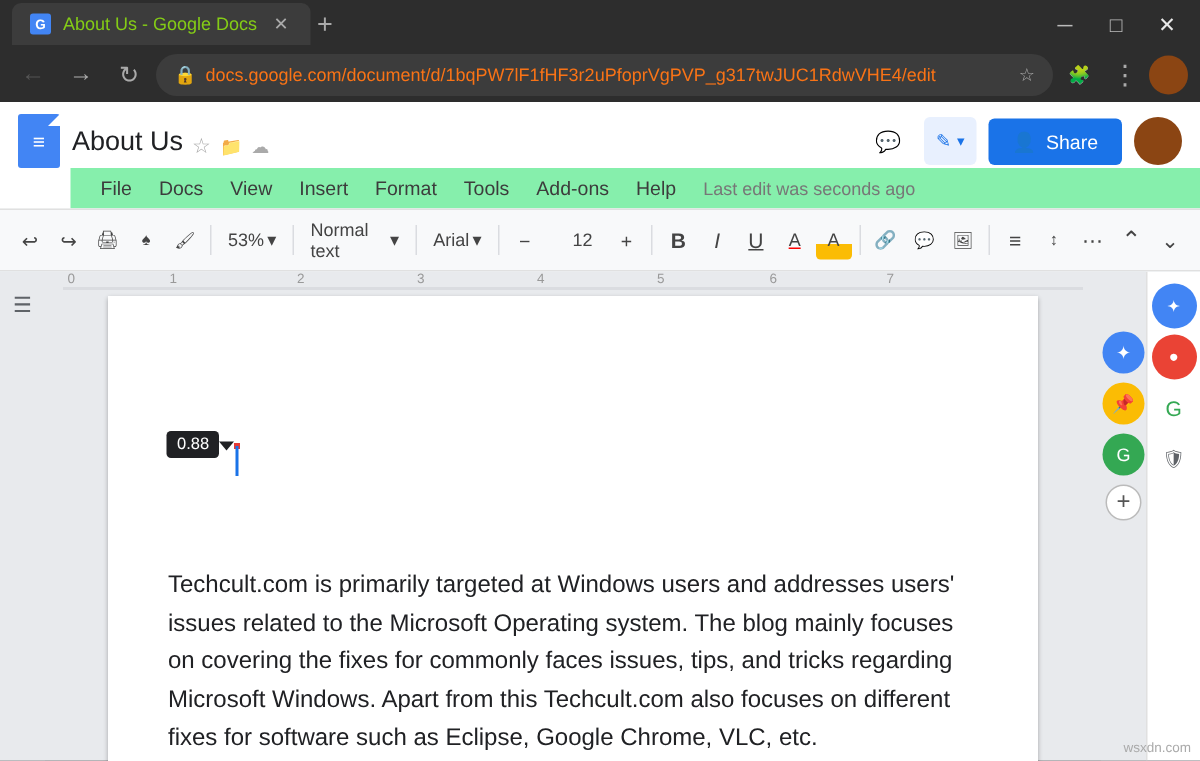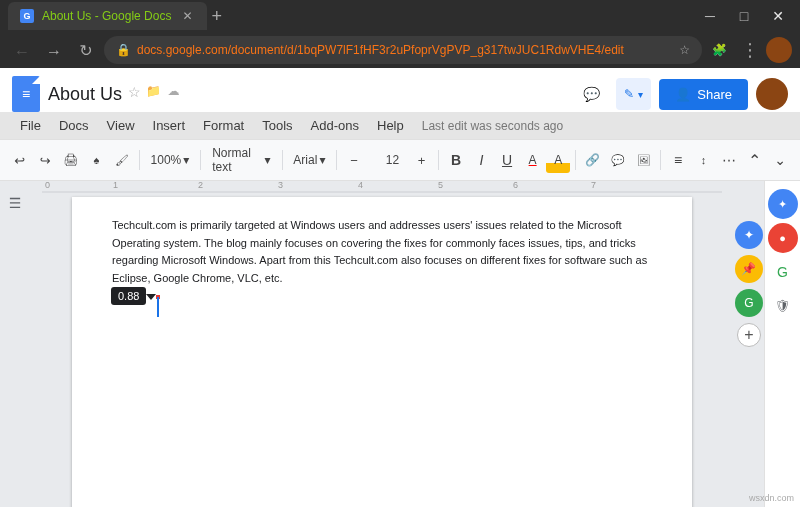--- a/index.html
+++ b/index.html
@@ -160,21 +160,21 @@
       top: 0; right: 0;
       width: 8px; height: 8px;
       background: white;
       clip-path: polygon(100% 0, 100% 100%, 0 100%);
     }
     .docs-title-area {
       flex: 1;
     }
     .docs-title-row {
       display: flex;
-      align-items: flex-start;
+      align-items: flex-end;
       gap: 6px;
     }
     .doc-title {
       font-size: 18px;
       color: #202124;
       font-weight: normal;
     }
     .title-icon {
       color: #aaa;
       font-size: 14px;
@@ -211,21 +211,22 @@
       background: #8b4513;
       cursor: pointer;
     }
 
     
     .menu-bar {
       display: flex;
       align-items: center;
       padding: 2px 12px;
       gap: 2px;
-      background: #e5e5e5;
+      background: #86efac;
+      margin-left: 47px;
     }
     .menu-item {
       padding: 4px 8px;
       font-size: 13px;
       color: #3c3c3c;
       cursor: pointer;
       border-radius: 4px;
     }
     .last-edit {
       margin-left: 8px;
@@ -401,23 +402,24 @@
       width: 2px;
       height: 20px;
       background: #1a73e8;
     }
     .cursor-handle {
       width: 10px; height: 10px;
       background: #1a73e8;
       border-radius: 50%;
     }
     .doc-text {
-      font-size: 11px;
+      font-size: 16px;
       line-height: 1.6;
       color: #202124;
+      margin-top: 160px;
     }
 
     
     .ext-right {
       width: 36px;
       background: #fff;
       border-left: 1px solid #e0e0e0;
       display: flex;
       flex-direction: column;
       align-items: center;
@@ -521,21 +523,21 @@
   </div>
 
   <div class="format-toolbar">
     <div class="fmt-btn" title="Undo">↩</div>
     <div class="fmt-btn" title="Redo">↪</div>
     <div class="fmt-btn" title="Print" style="font-size:12px;">🖨</div>
     <div class="fmt-btn" style="font-size:11px;">♠</div>
     <div class="fmt-btn" style="font-size:11px;">🖌</div>
     <div class="fmt-divider"></div>
     <div class="fmt-dropdown">
-      <span>100%</span>
+      <span>53%</span>
       <span>▾</span>
     </div>
     <div class="fmt-divider"></div>
     <div class="fmt-dropdown">
       <span>Normal text</span>
       <span>▾</span>
     </div>
     <div class="fmt-divider"></div>
     <div class="fmt-dropdown">
       <span>Arial</span>

